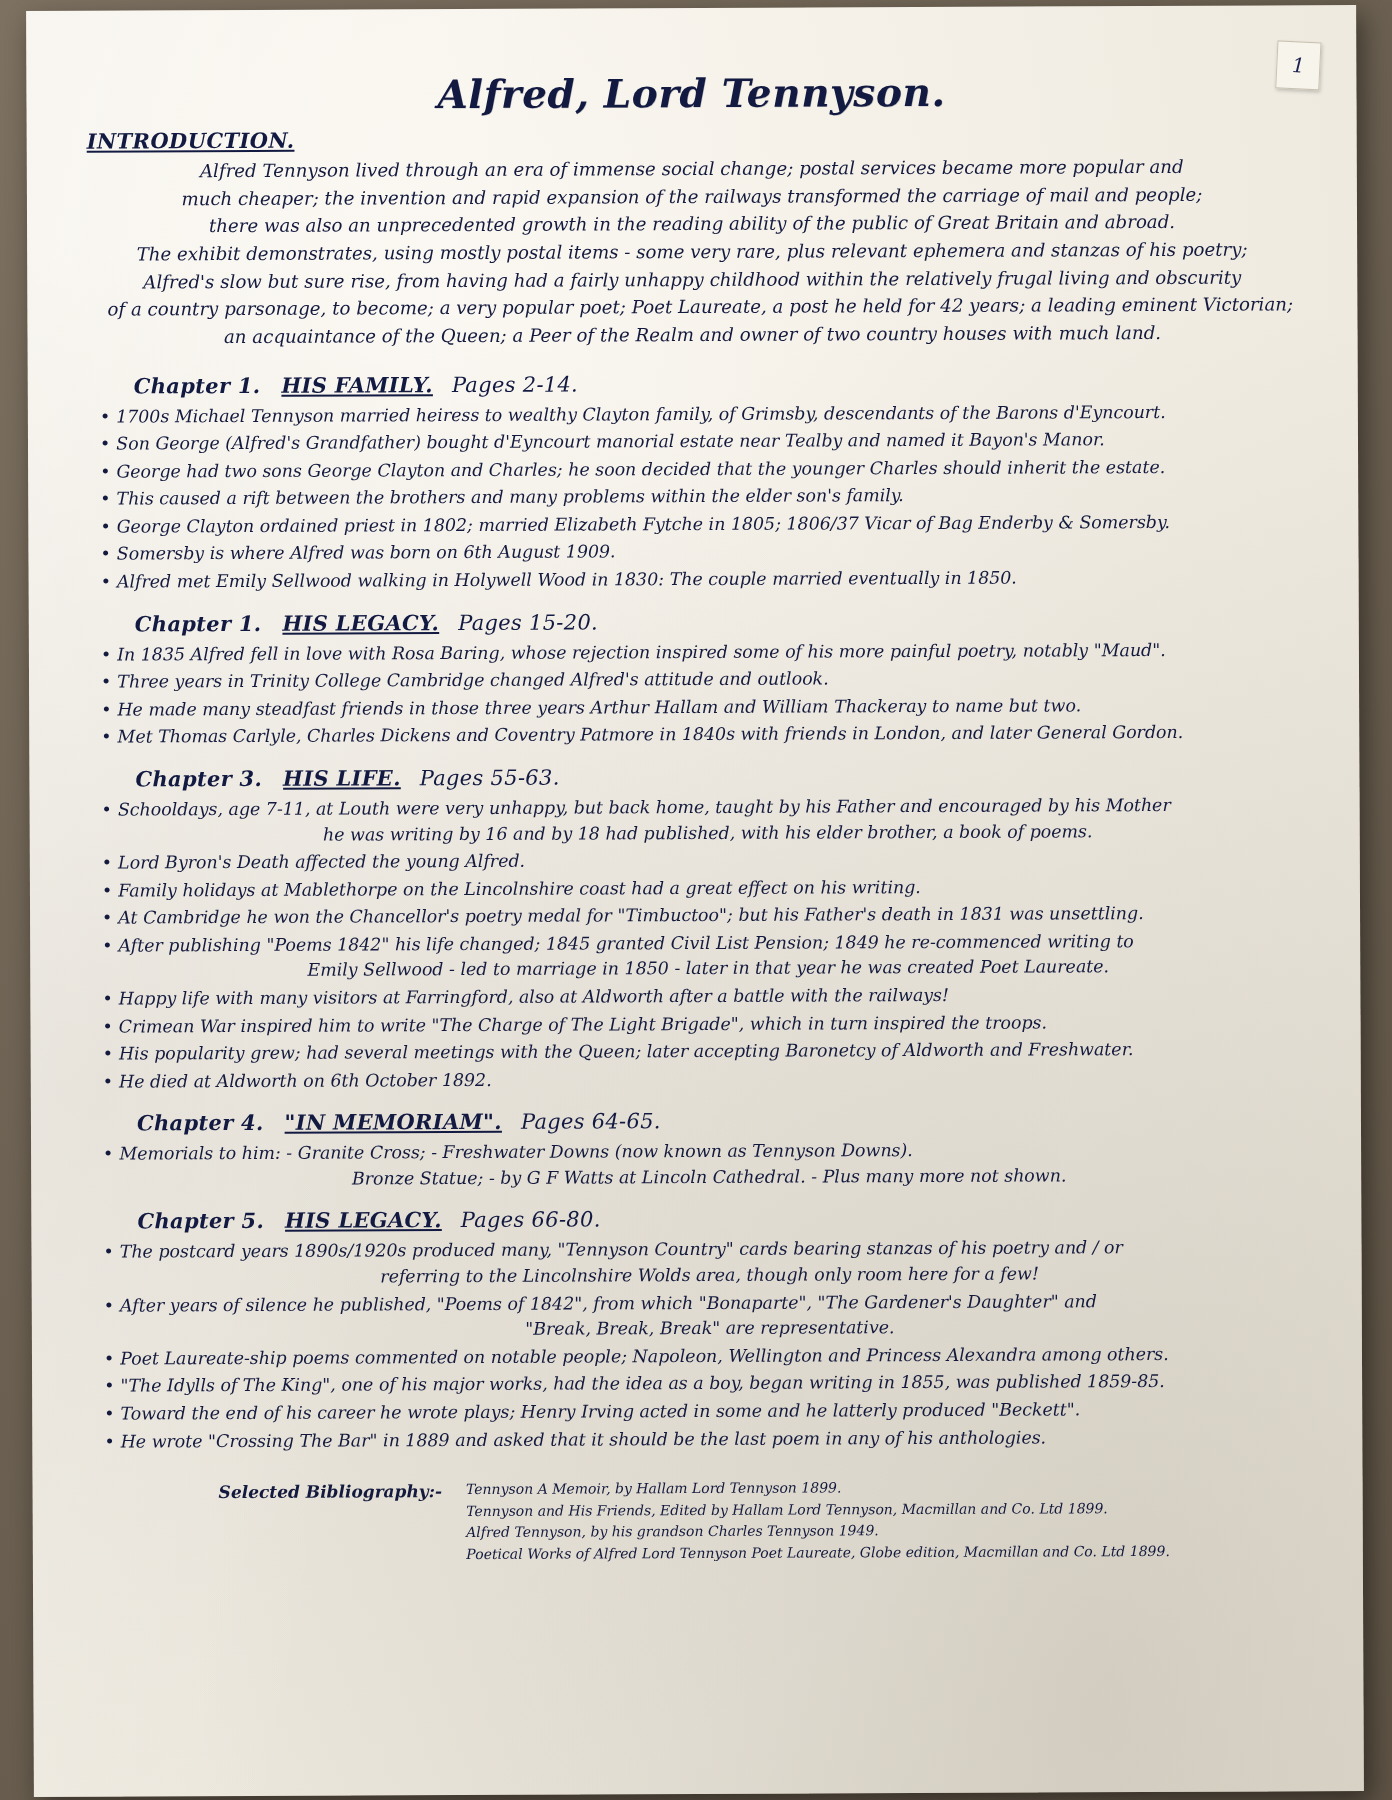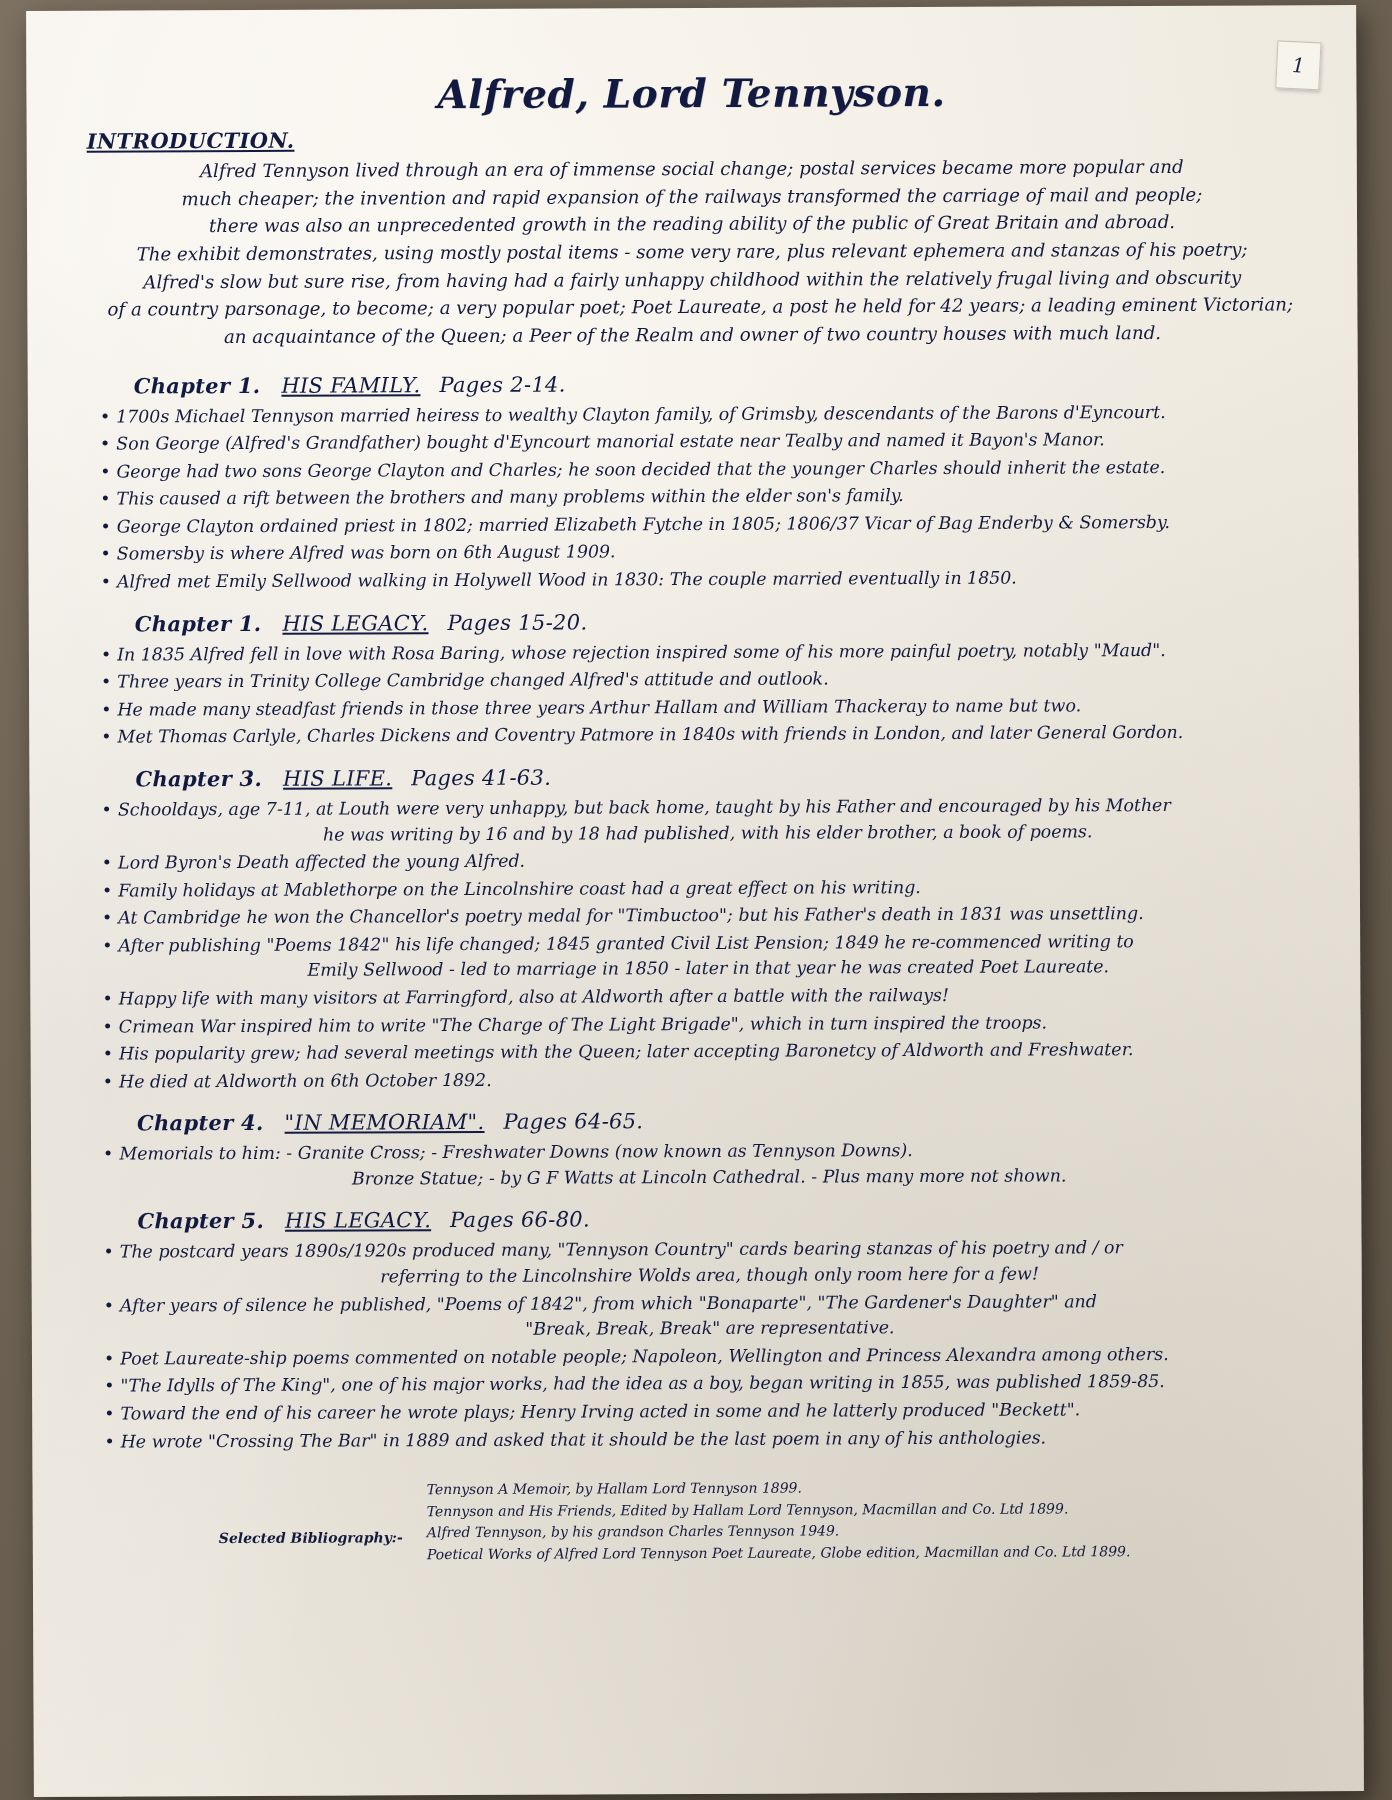--- a/index.html
+++ b/index.html
@@ -103,21 +103,21 @@
   .chapter-head {
     font-family: "DejaVu Serif", serif;
     font-style: italic;
     font-size: 21px;
     color: #131a42;
     margin: 14px 0 6px 60px;
     letter-spacing: 0.3px;
   }
   .chapter-head .ch-label { font-weight: bold; }
   .chapter-head .ch-title {
-    font-weight: normal;
+    font-weight: bold;
     text-decoration: underline;
     margin: 0 12px 8px 14px;
   }
   .chapter-head .ch-pages { font-weight: normal; }
   .bullets { margin: 0; padding: 0; list-style: none; }
   .bullets li {
     font-family: "DejaVu Serif", serif;
     font-style: italic;
     font-size: 17.4px;
     line-height: 1.47;
@@ -134,25 +134,24 @@
   .biblio {
     margin: 26px 0 0 140px;
     display: flex;
     gap: 24px;
     align-items: flex-start;
   }
   .biblio-label {
     font-family: "DejaVu Serif", serif;
     font-style: italic;
     font-weight: bold;
-    font-size: 14px;
+    font-size: 17px;
     color: #141a3e;
     white-space: nowrap;
     padding-top: 2px;
-    margin-top: 48px;
   }
   .biblio-list { list-style: none; margin: 0; padding: 0; }
   .biblio-list li {
     font-family: "DejaVu Serif", serif;
     font-style: italic;
     font-size: 14px;
     line-height: 1.55;
     color: #141a3e;
     white-space: nowrap;
   }
@@ -209,21 +208,21 @@
           <li><span class="dot">•</span><span>Three years in Trinity College Cambridge changed Alfred's attitude and outlook.</span></li>
           <li><span class="dot">•</span><span>He made many steadfast friends in those three years Arthur Hallam and William Thackeray to name but two.</span></li>
           <li><span class="dot">•</span><span>Met Thomas Carlyle, Charles Dickens and Coventry Patmore in 1840s with friends in London, and later General Gordon.</span></li>
         </ul>
       </div>
 
       <div class="chapter">
         <div class="chapter-head">
           <span class="ch-label">Chapter 3.</span>
           <span class="ch-title">HIS LIFE.</span>
-          <span class="ch-pages">Pages 41-63.</span>
+          <span class="ch-pages">Pages 55-63.</span>
         </div>
         <ul class="bullets">
           <li>
             <span class="dot">•</span><span>Schooldays, age 7-11, at Louth were very unhappy, but back home, taught by his Father and encouraged by his Mother</span>
             <span class="cont">he was writing by 16 and by 18 had published, with his elder brother, a book of poems.</span>
           </li>
           <li><span class="dot">•</span><span>Lord Byron's Death affected the young Alfred.</span></li>
           <li><span class="dot">•</span><span>Family holidays at Mablethorpe on the Lincolnshire coast had a great effect on his writing.</span></li>
           <li><span class="dot">•</span><span>At Cambridge he won the Chancellor's poetry medal for "Timbuctoo"; but his Father's death in 1831 was unsettling.</span></li>
           <li>

